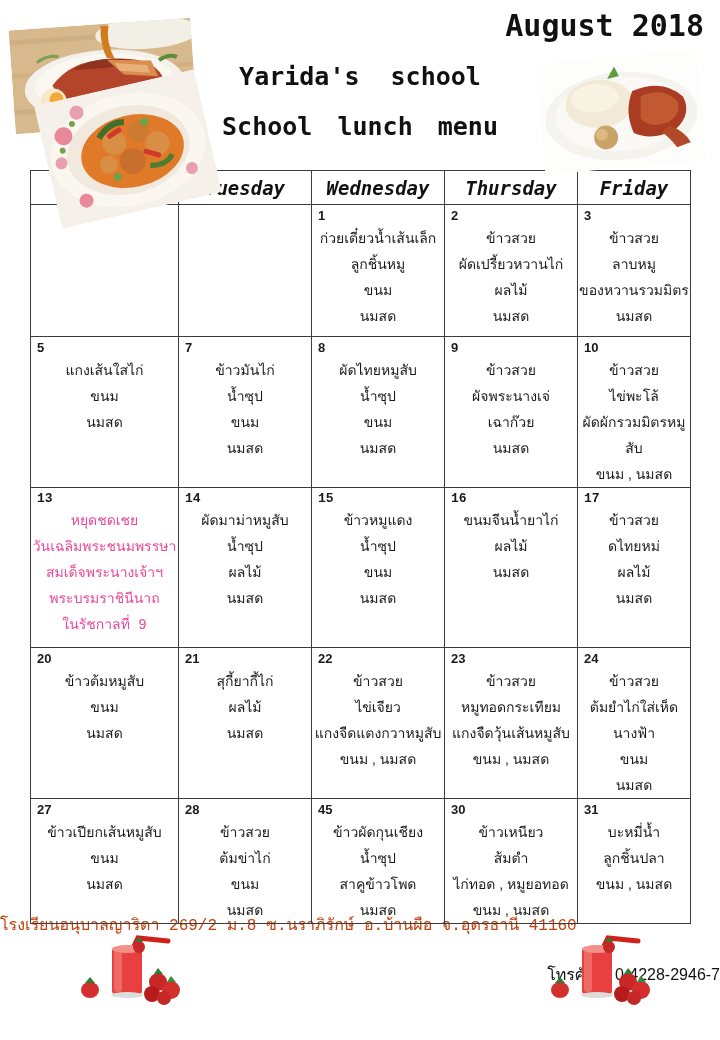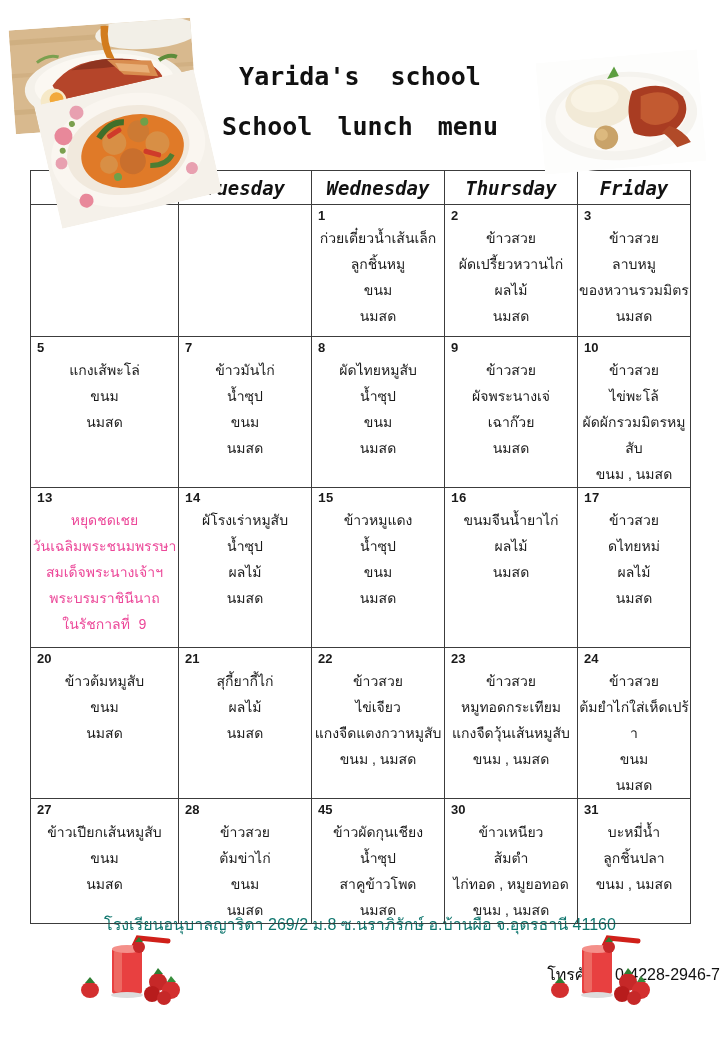--- a/index.html
+++ b/index.html
@@ -31,30 +31,31 @@
                border-collapse:collapse; table-layout:fixed; background:transparent; }
   table.menu th, table.menu td { border:1px solid #3c3c3c; vertical-align:top; padding:0; }
   table.menu th { height:34px; vertical-align:middle; text-align:center;
                   font-family:"DejaVu Sans Mono",monospace; font-style:italic;
                   font-size:19px; font-weight:600; color:#111; background:transparent; }
   th .dayname { position:relative; z-index:3; }
   .day-num  { font-size:13px; font-weight:600; text-align:left; padding:3px 0 0 6px; height:20px; }
   .menu-lines { text-align:center; font-size:14px; line-height:26px; }
 
   
-  .address { position:absolute; top:912px; left:0; width:720px; text-align:center;
-             font-size:16px; color:#0f766e; }
+  .address { position:absolute; top:912px; left:0; width:720px; text-align:left;
+             font-size:16px; color:#c2410c;font-family:Liberation Mono, monospace; }
   .phones  { position:absolute; top:962px; left:0; width:720px; display:flex;
              justify-content:flex-end; gap:48px; font-size:16px; color:#111; }
 </style>
 </head>
 <body>
 
 <div class="page">
 
+  <div class="month-title">August 2018</div>
   <div class="school-name">Yarida's school</div>
   <div class="subtitle">School lunch menu</div>
 
   <div class="photo" id="photo-pork-rice">
     <svg width="182" height="104" viewBox="0 0 182 104">
       <rect width="182" height="104" fill="#d8b98e"></rect>
       <rect y="10" width="182" height="5" fill="#c9a878" opacity="0.6"></rect>
       <rect y="44" width="182" height="4" fill="#c9a878" opacity="0.5"></rect>
       <rect y="80" width="182" height="5" fill="#c9a878" opacity="0.6"></rect>
       <ellipse cx="138" cy="12" rx="52" ry="16" fill="#f2efe7"></ellipse>
@@ -161,21 +162,21 @@
               <div>ลาบหมู</div>
               <div>ของหวานรวมมิตร</div>
               <div>นมสด</div>
             </div>
           </td>
         </tr>
         <tr style="height: 130px;">
           <td>
             <div class="day-num">5</div>
             <div class="menu-lines">
-              <div>แกงเส้พะโล่</div>
+              <div>แกงเส้นใสไก่</div>
               <div>ขนม</div>
               <div>นมสด</div>
             </div>
           </td>
           <td>
             <div class="day-num">7</div>
             <div class="menu-lines">
               <div>ข้าวมันไก่</div>
               <div>น้ำซุป</div>
               <div>ขนม</div>
@@ -217,21 +218,21 @@
               <div>หยุดชดเชย</div>
               <div>วันเฉลิมพระชนมพรรษา</div>
               <div>สมเด็จพระนางเจ้าฯ</div>
               <div>พระบรมราชินีนาถ</div>
               <div>ในรัชกาลที่ 9</div>
             </div>
           </td>
           <td>
             <div class="day-num">14</div>
             <div class="menu-lines">
-              <div>ผัโรงเร่าหมูสับ</div>
+              <div>ผัดมาม่าหมูสับ</div>
               <div>น้ำซุป</div>
               <div>ผลไม้</div>
               <div>นมสด</div>
             </div>
           </td>
           <td>
             <div class="day-num">15</div>
             <div class="menu-lines">
               <div>ข้าวหมูแดง</div>
               <div>น้ำซุป</div>
@@ -289,21 +290,21 @@
               <div>ข้าวสวย</div>
               <div>หมูทอดกระเทียม</div>
               <div>แกงจืดวุ้นเส้นหมูสับ</div>
               <div>ขนม , นมสด</div>
             </div>
           </td>
           <td>
             <div class="day-num">24</div>
             <div class="menu-lines">
               <div>ข้าวสวย</div>
-              <div>ต้มยำไก่ใส่เห็ดเปร้า</div>
+              <div>ต้มยำไก่ใส่เห็ดนางฟ้า</div>
               <div>ขนม</div>
               <div>นมสด</div>
             </div>
           </td>
         </tr>
         <tr style="height: 105px;">
           <td>
             <div class="day-num">27</div>
             <div class="menu-lines">
               <div>ข้าวเปียกเส้นหมูสับ</div>

